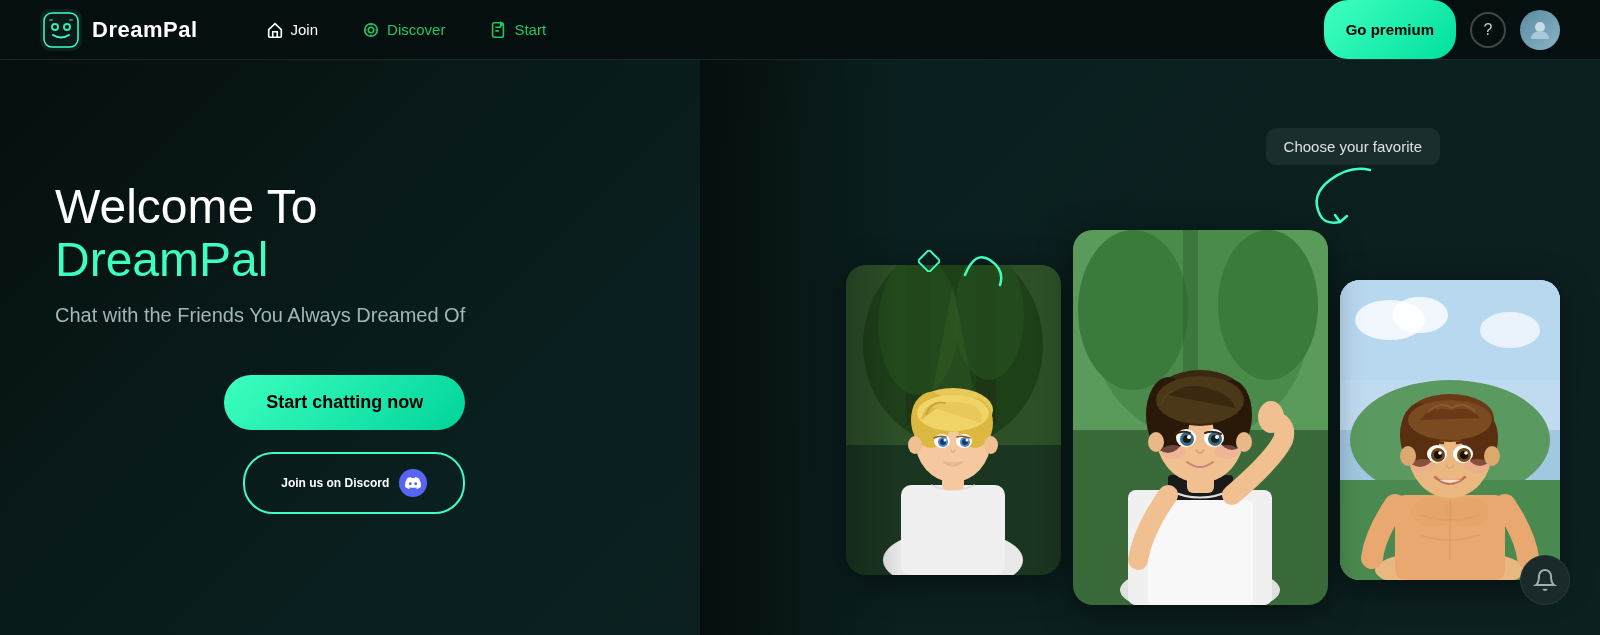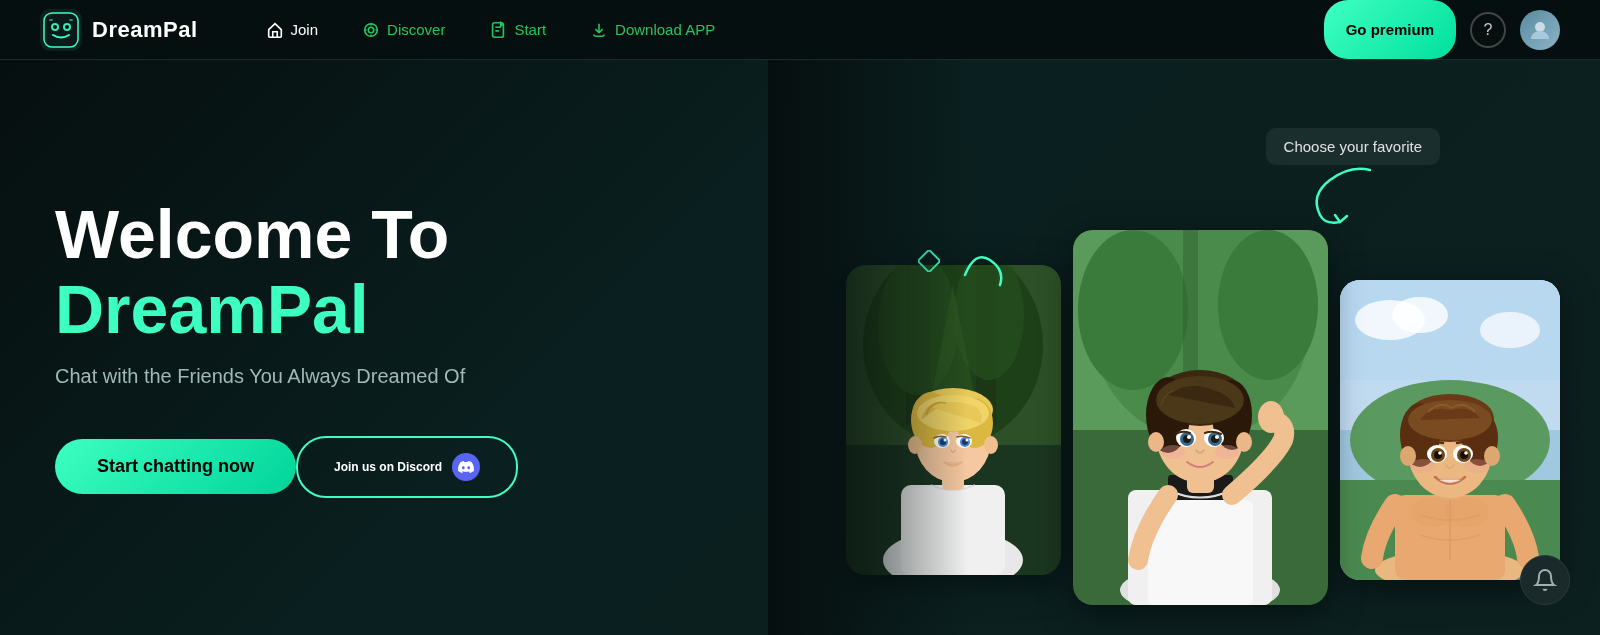--- a/index.html
+++ b/index.html
@@ -107,39 +107,41 @@
       display: flex;
       align-items: center;
       overflow: hidden;
     }
     .hero-left {
       padding-left: 55px;
       z-index: 2;
       max-width: 620px;
     }
     .hero-title {
-      font-size: 68px;
-      font-weight: 700;
+      font-size: 48px;
+      font-weight: 400;
       line-height: 1.1;
       color: white;
       margin-bottom: 0;
     }
     .hero-title-green {
       color: #3dffc0;
     }
     .hero-subtitle {
       font-size: 20px;
       color: #a0b8b8;
       margin-top: 18px;
       margin-bottom: 48px;
       font-weight: 400;
     }
     .hero-buttons {
       display: flex;
-      align-items: center;
+      gap: 22px;
+      align-items: flex-end;
+      flex-direction: column;
     }
     .btn-start {
       background: linear-gradient(135deg, #3dffc0, #00d49a);
       color: #000;
       border: none;
       border-radius: 30px;
       padding: 17px 42px;
       font-size: 18px;
       font-weight: 600;
       cursor: pointer;
@@ -168,21 +170,21 @@
       align-items: center;
       justify-content: center;
       font-size: 14px;
     }
 
     
     .hero-right {
       position: absolute;
       right: 0;
       top: 0;
-      width: 832px;
+      width: 900px;
       height: 100%;
       display: flex;
       align-items: flex-end;
       justify-content: flex-end;
     }
 
     
     .hero-right::before {
       content: '';
       position: absolute;
@@ -330,27 +332,20 @@
 
     <div class="nav-item">
       <svg viewBox="0 0 20 20" fill="none" stroke="currentColor" stroke-width="1.8">
         <rect x="4" y="2" width="12" height="16" rx="2"></rect>
         <path d="M7 7h6M7 11h4"></path>
         <path d="M13 2v4l2-2-2-2z"></path>
       </svg>
       <span>Start</span>
     </div>
 
-    <div class="nav-item">
-      <svg viewBox="0 0 20 20" fill="none" stroke="currentColor" stroke-width="1.8">
-        <path d="M10 3v10M6 9l4 4 4-4"></path>
-        <path d="M4 15a3 3 0 003 2h6a3 3 0 003-2"></path>
-      </svg>
-      <span>Download APP</span>
-    </div>
   </div>
 
   <div class="nav-right">
     <button class="btn-premium">Go premium</button>
     <button class="help-btn">?</button>
     <div class="avatar-btn">
       <svg width="26" height="26" viewBox="0 0 26 26" fill="none">
         <circle cx="13" cy="10" r="5" fill="#c8dde8"></circle>
         <path d="M4 22c0-5 4-8 9-8s9 3 9 8" fill="#a8c8dc"></path>
       </svg>

